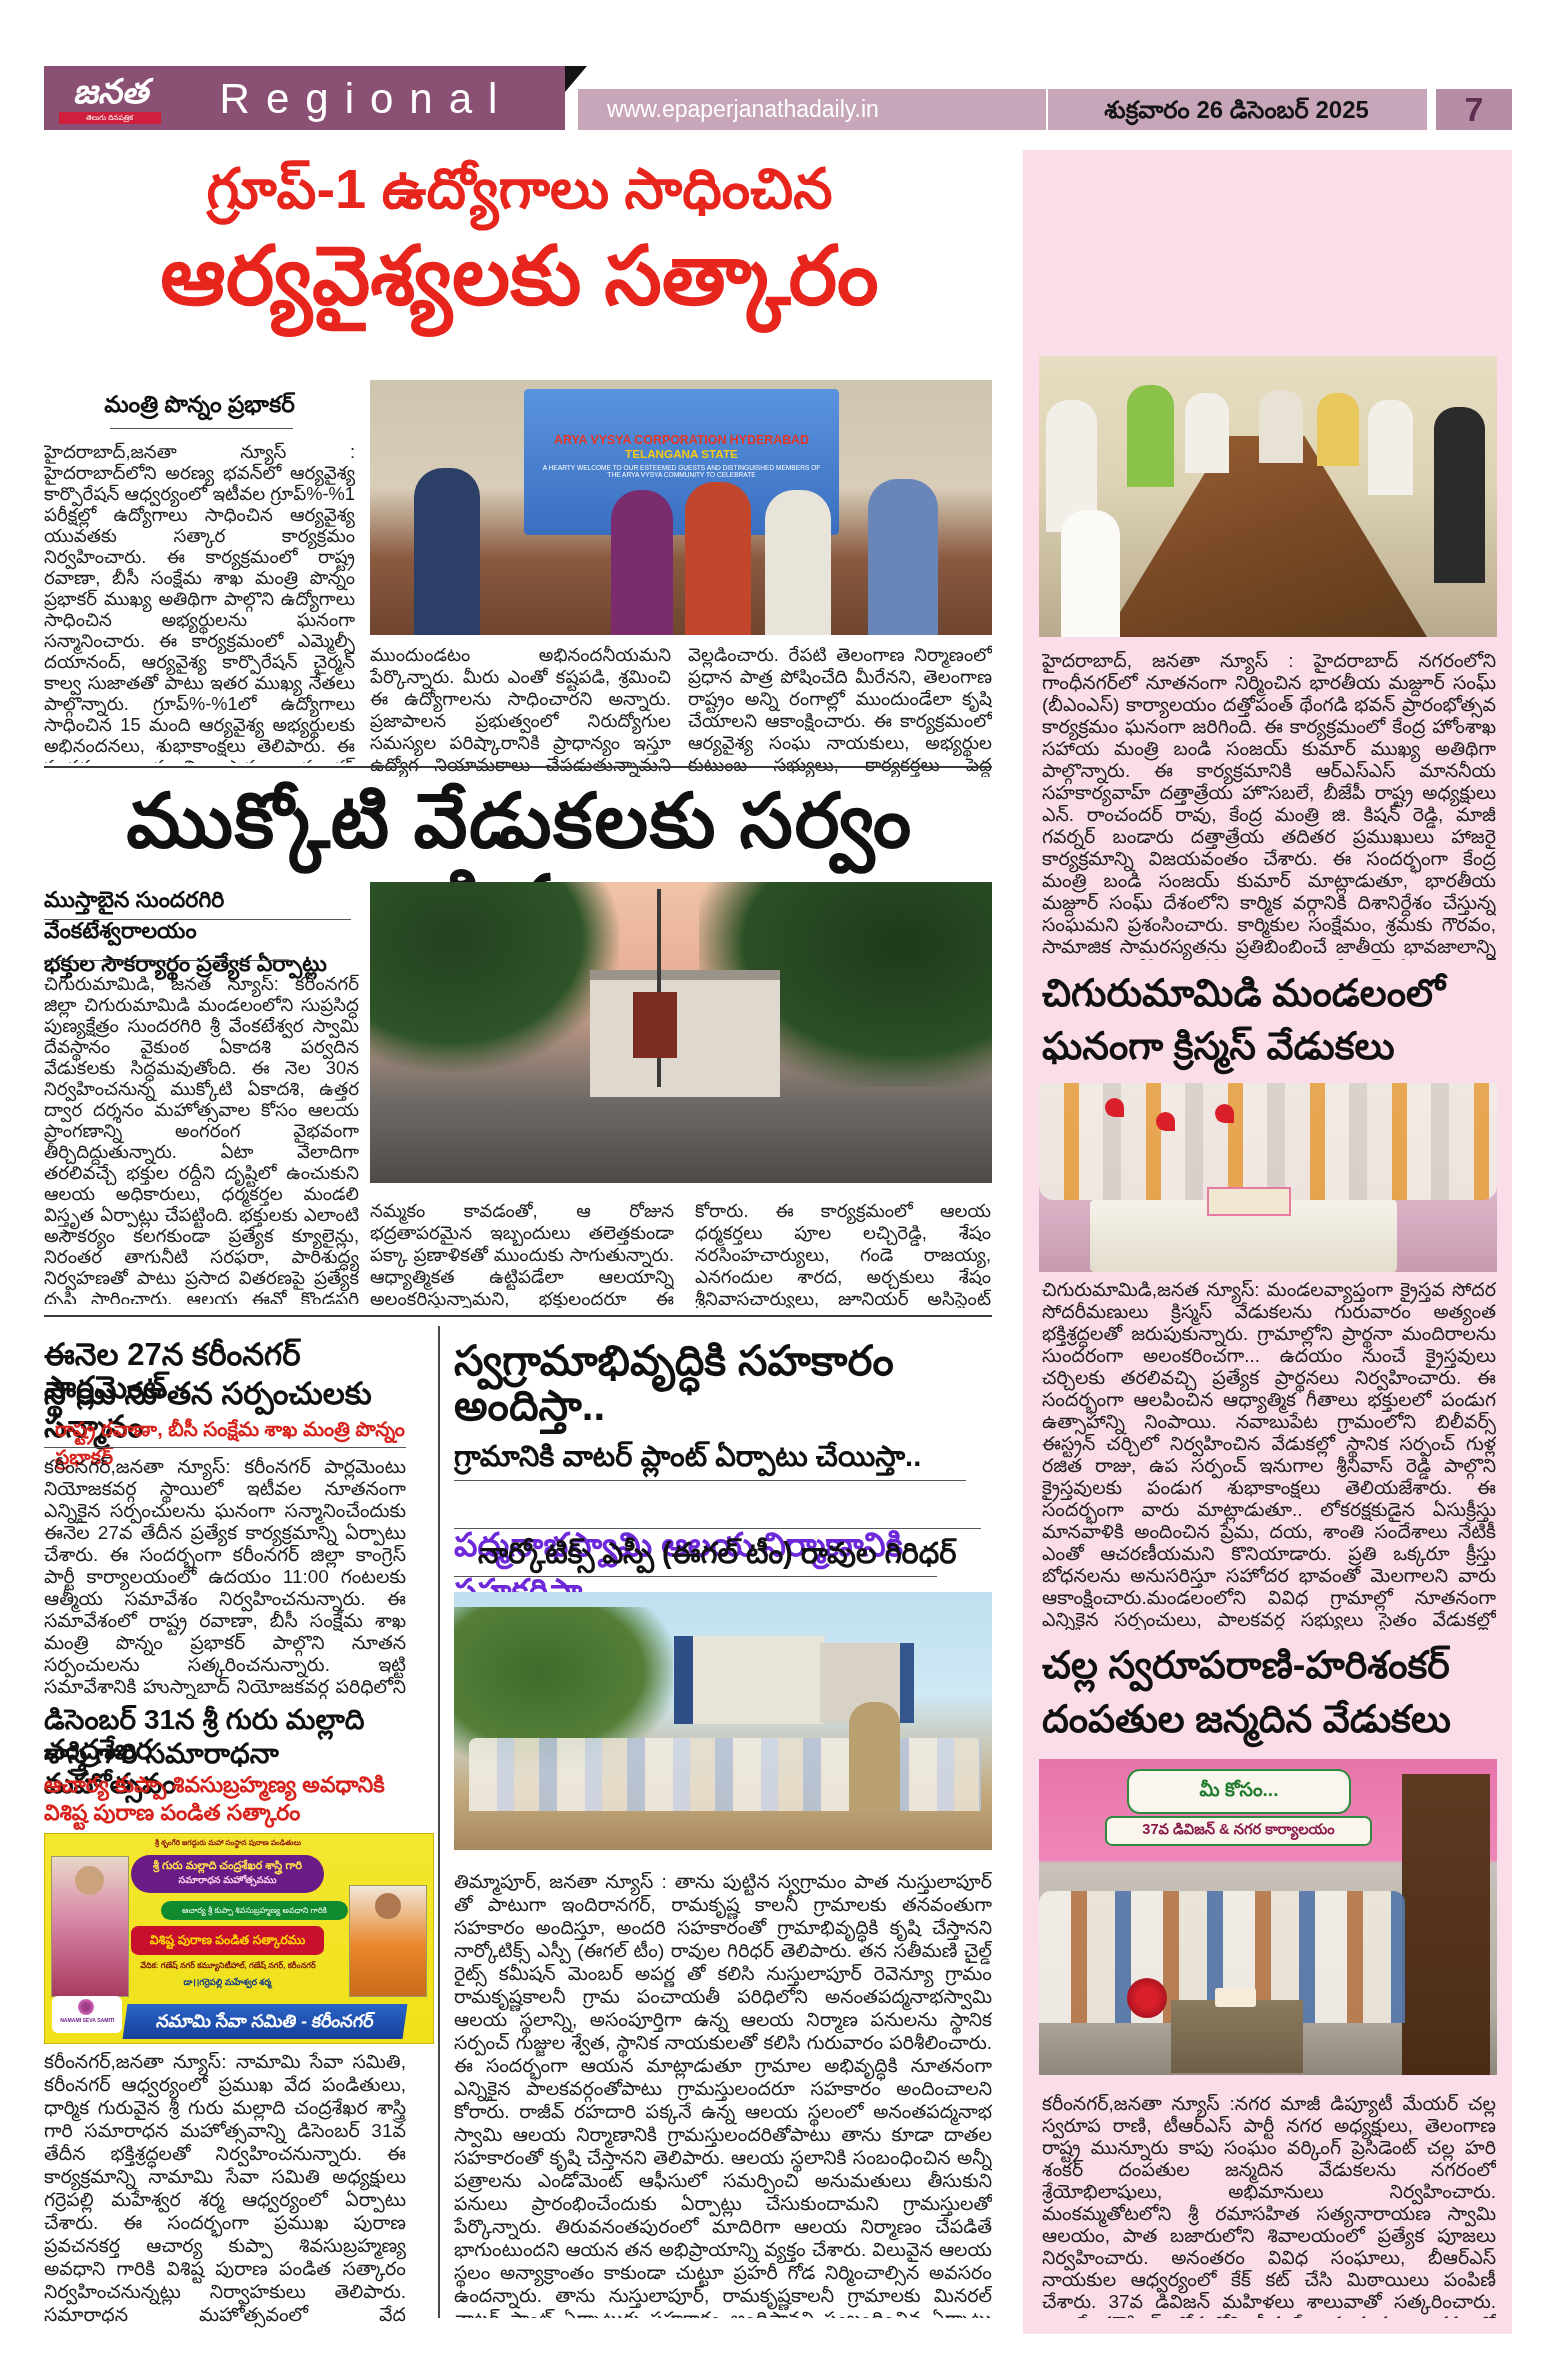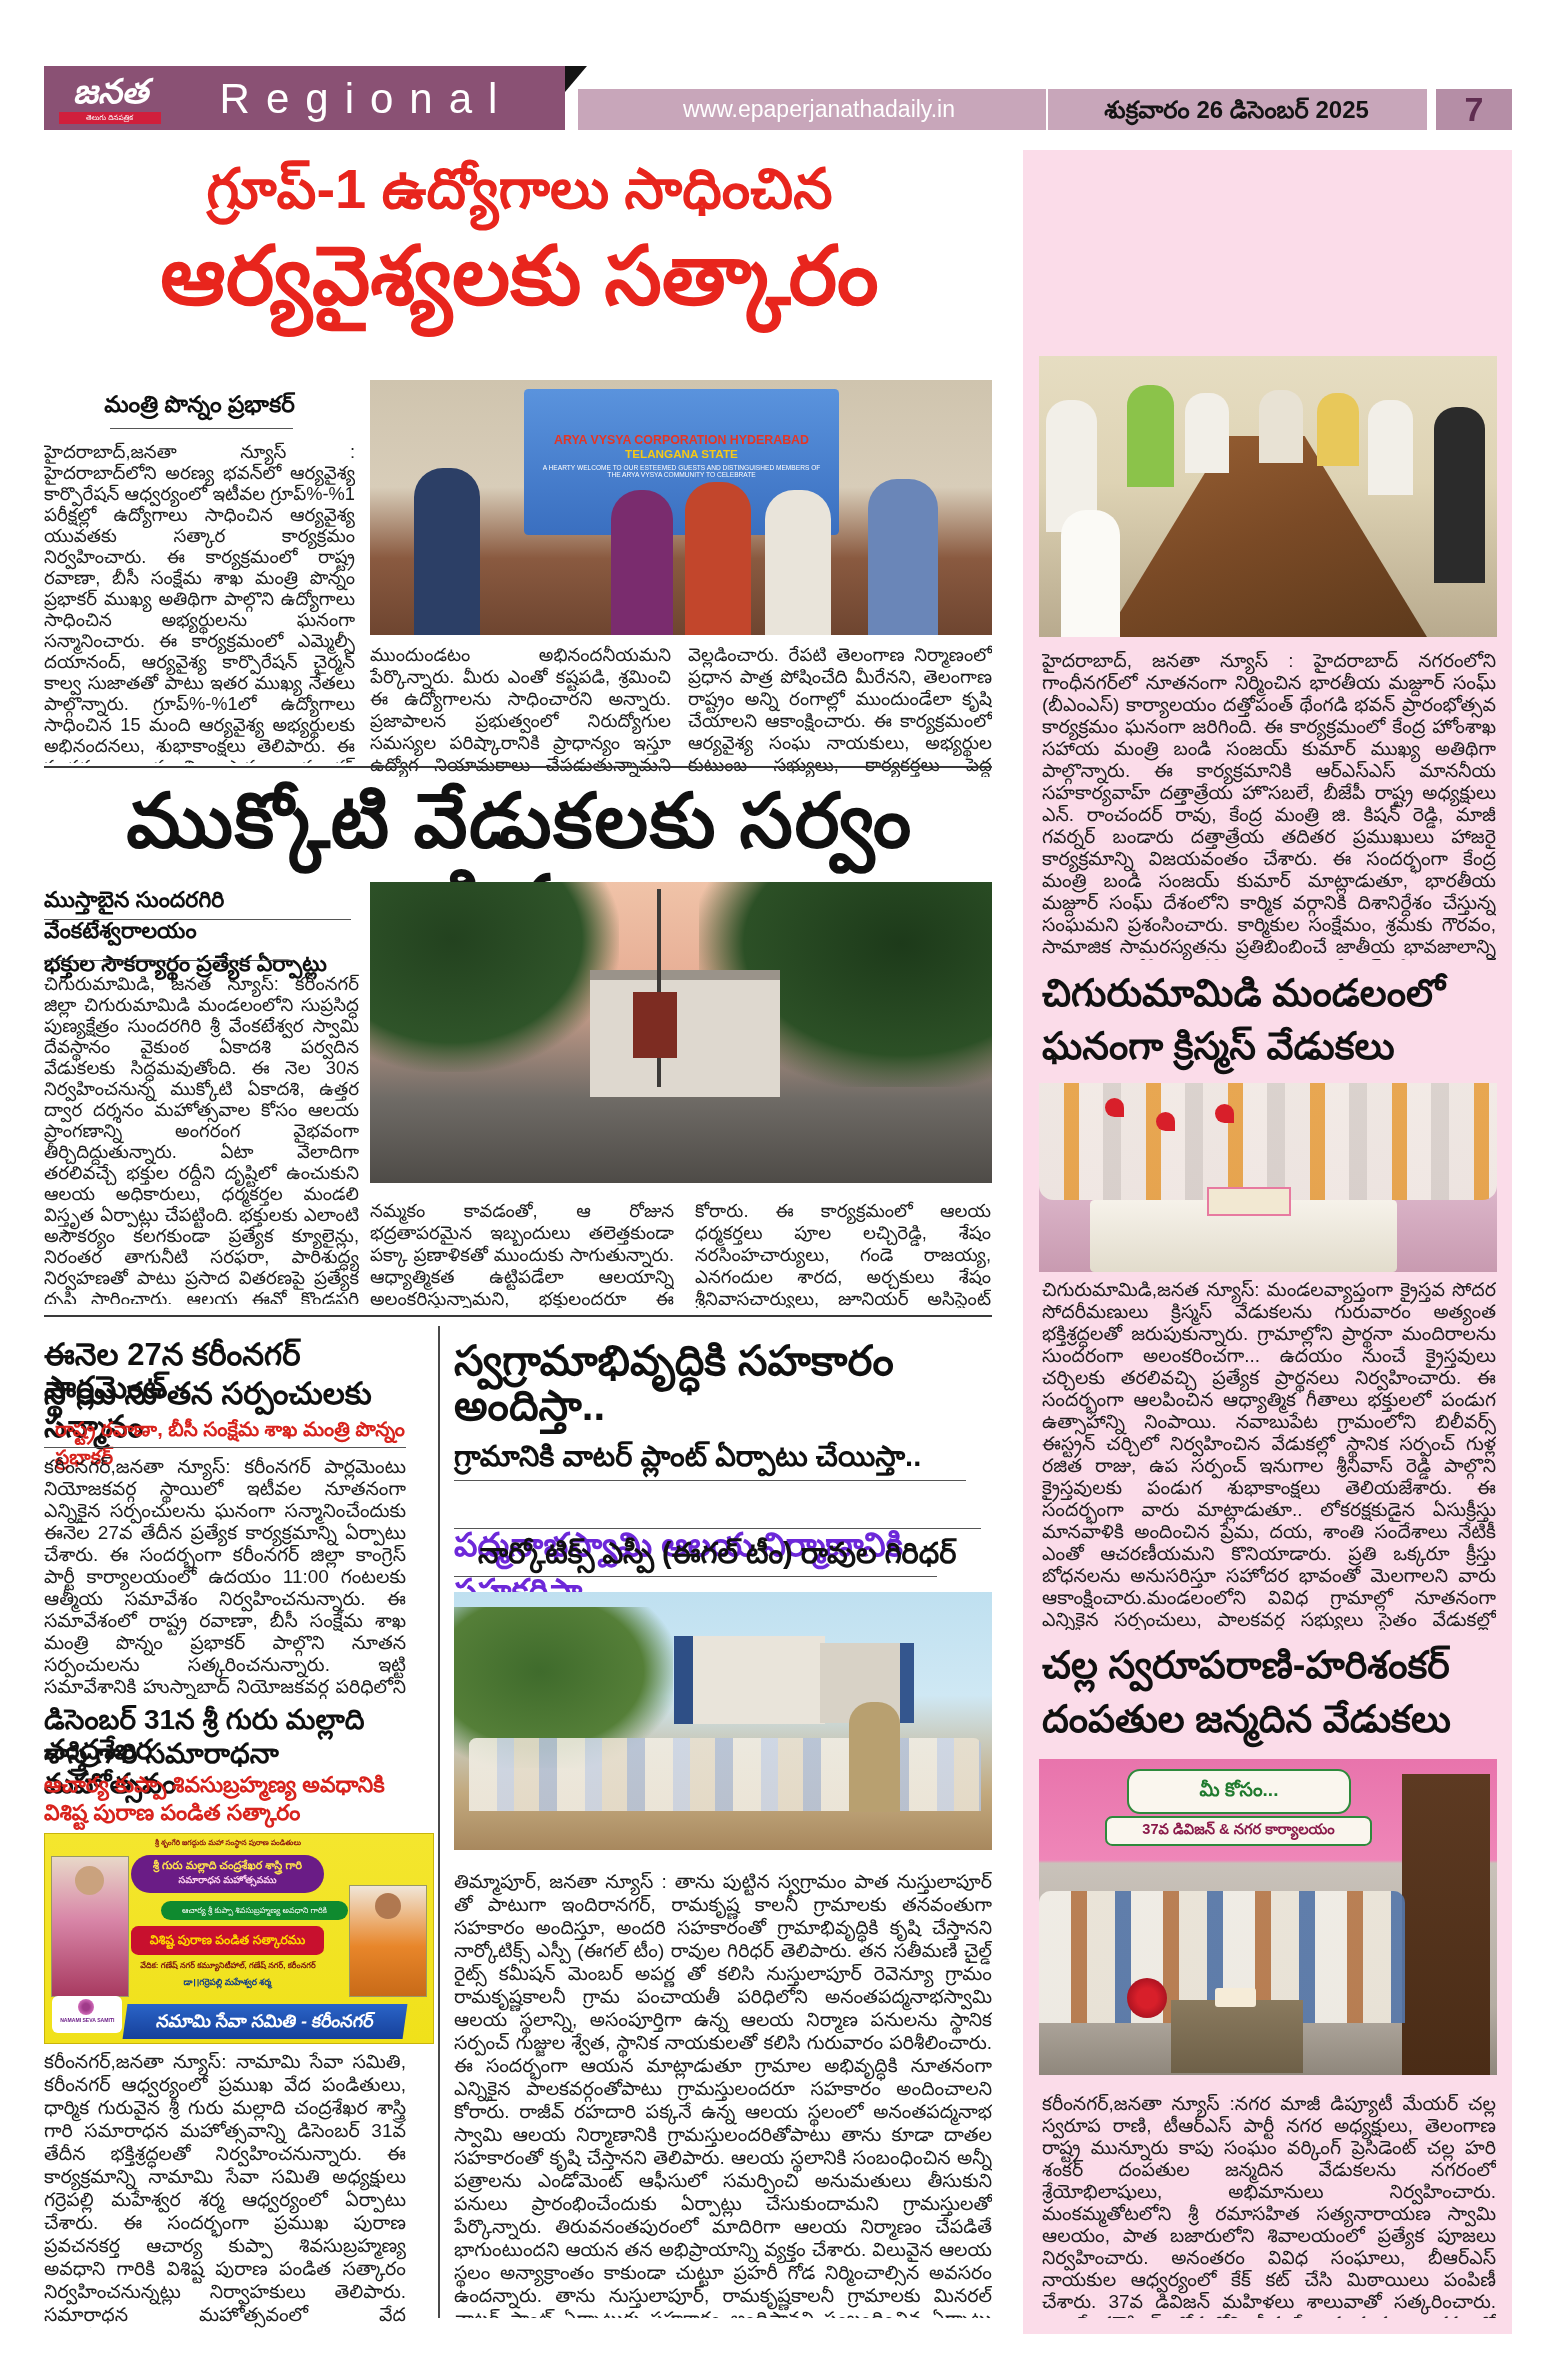--- a/index.html
+++ b/index.html
@@ -33,21 +33,21 @@
   <div class="abs hdr-left" style="left:44px;top:66px;width:521px;height:64px;">
     <div class="abs" style="left:11.7px;top:4.4px;width:110px;height:56px;">
       <div class="abs" style="left:0;top:1.5px;width:110px;height:40px;color:#ffffff;font-size:34px;font-weight:bold;font-style:italic;text-align:center;">జనత</div>
       <div class="abs logo-red-strip" style="left:2.9px;top:42px;width:102px;height:11.7px;font-size:7.3px;text-align:center;line-height:11.7px;">తెలుగు దినపత్రిక</div>
     </div>
     <div class="abs" style="left:132px;top:5.9px;width:381px;height:53px;color:#ffffff;font-size:42px;font-weight:normal;letter-spacing:16px;text-align:center;line-height:53px;">Regional</div>
   </div>
   <div class="abs" style="left:565px;top:66px;width:0;height:0;border-top:26px solid #141414;border-right:22px solid transparent;"></div>
 
   <div class="abs hdr-right" style="left:578px;top:89px;width:849px;height:41px;">
-    <div class="abs" style="left:29px;top:0;width:424px;height:41px;color:#ffffff;font-size:23px;line-height:41px;text-align:center;">www.epaperjanathadaily.in</div>
+    <div class="abs" style="left:29px;top:0;width:424px;height:41px;color:#ffffff;font-size:23px;line-height:41px;">www.epaperjanathadaily.in</div>
     <div class="abs" style="left:468px;top:0;width:1.5px;height:41px;background:#ffffff;"></div>
     <div class="abs" style="left:483px;top:0;width:351px;height:41px;color:#141414;font-size:24px;font-weight:bold;line-height:41px;text-align:center;">శుక్రవారం 26 డిసెంబర్ 2025</div>
   </div>
   <div class="abs pagenum-box" style="left:1436px;top:89px;width:76px;height:41px;font-size:34px;line-height:41px;text-align:center;">7</div>
 
   <div class="abs red-hl center" style="left:44px;top:160px;width:951px;font-size:56px;">గ్రూప్-1 ఉద్యోగాలు సాధించిన</div>
   <div class="abs red-hl center" style="left:44px;top:233px;width:951px;font-size:82px;">ఆర్యవైశ్యలకు సత్కారం</div>
 
   <div class="abs bold center" style="left:44px;top:391px;width:311px;font-size:23px;color:#111;">మంత్రి పొన్నం ప్రభాకర్</div>
   <div class="abs thin-rule" style="left:110px;top:428px;width:183px;"></div>

